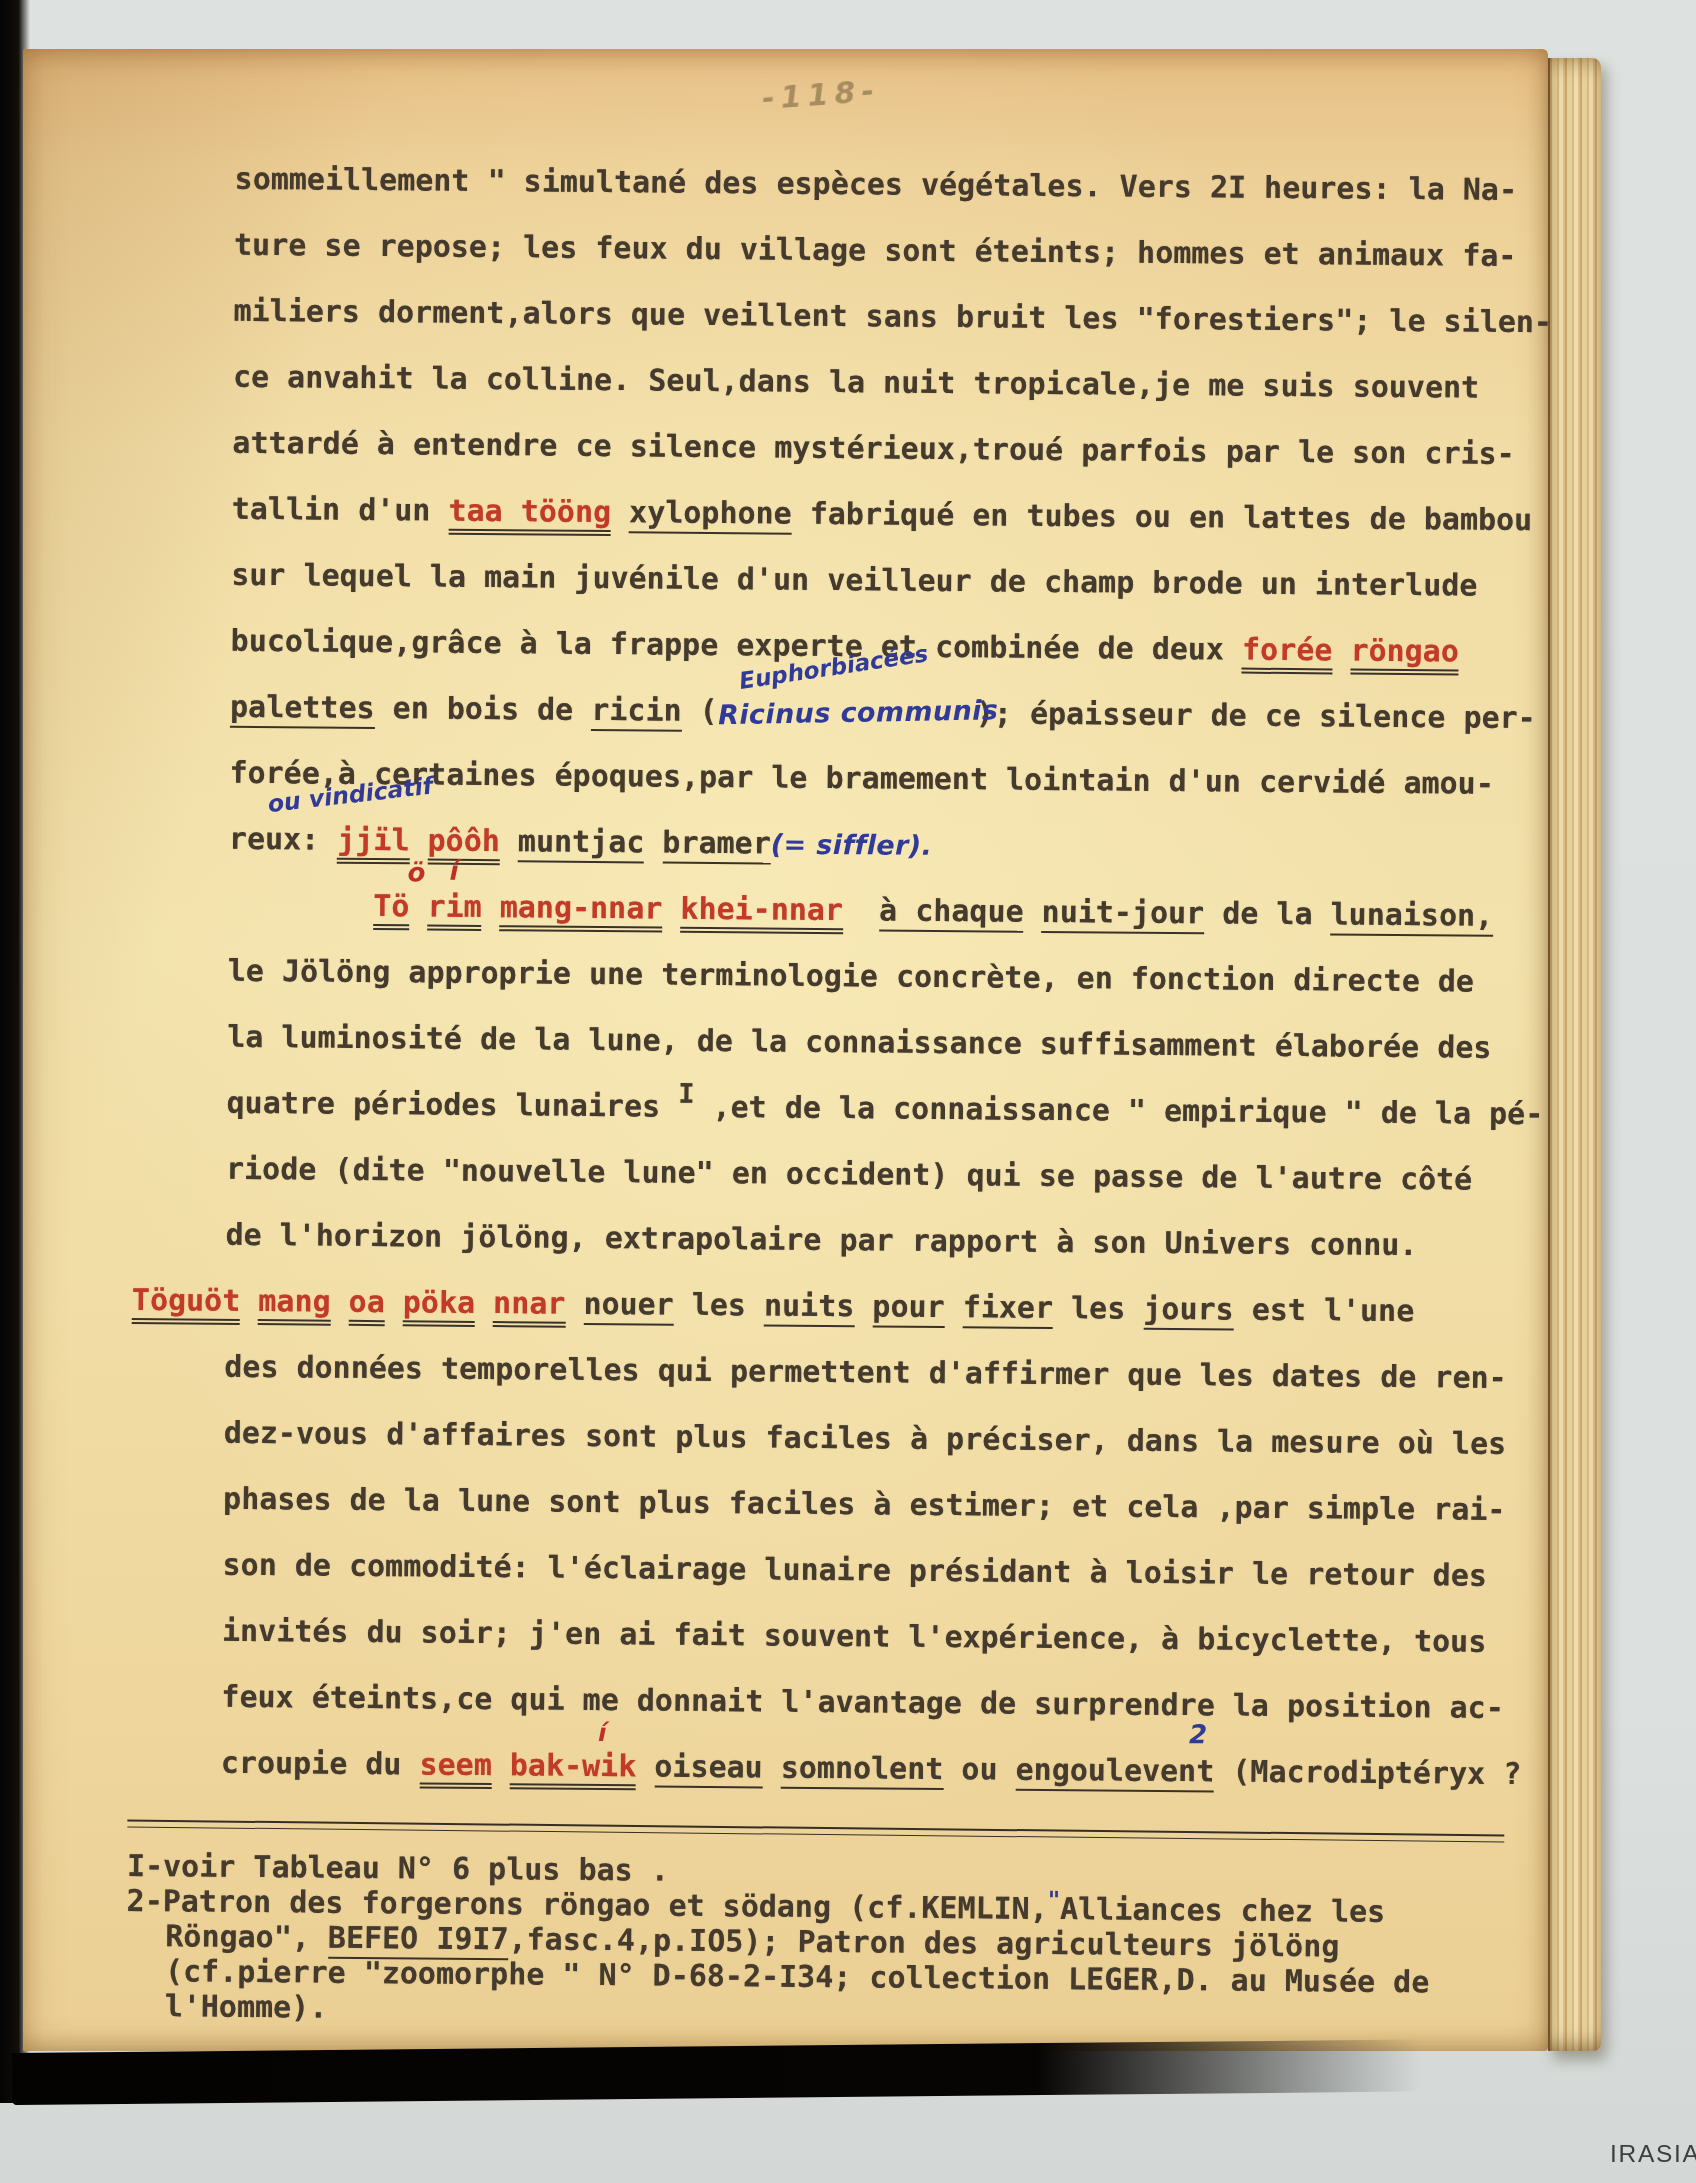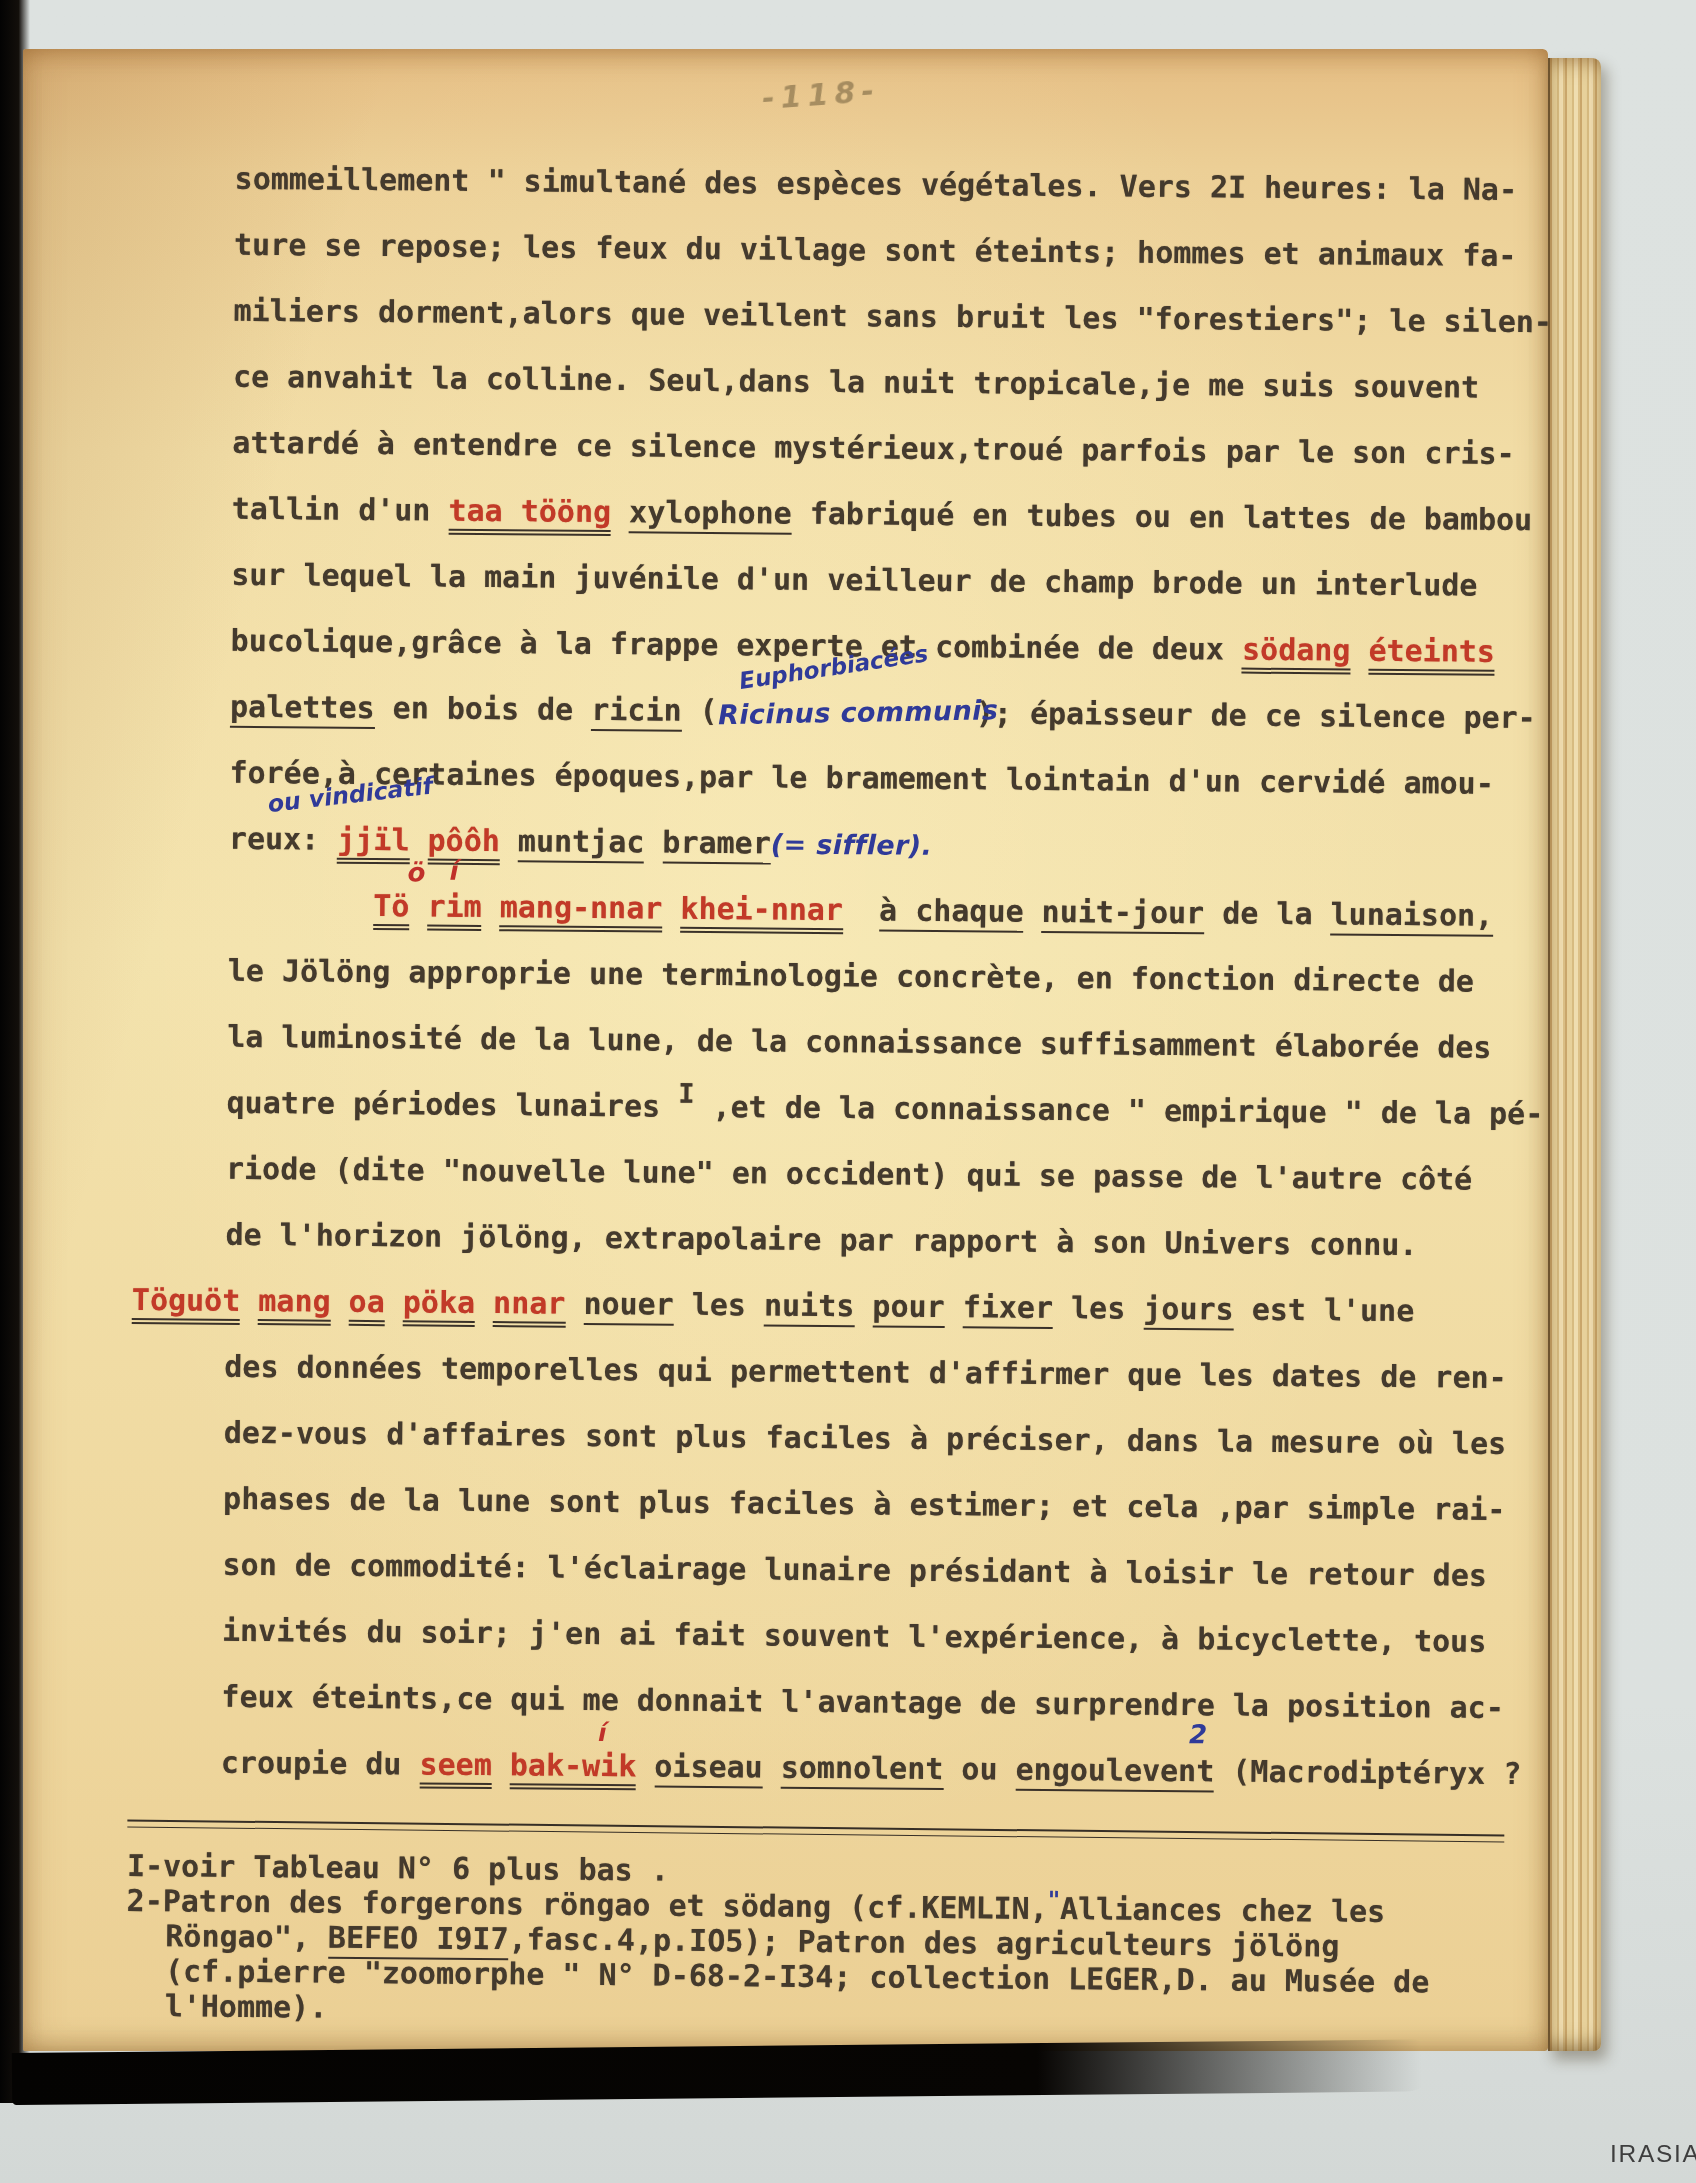--- a/index.html
+++ b/index.html
@@ -104,21 +104,21 @@
 
   <div class="textblock">
     <div id="body-lines">
         <div class="line" style="padding-left: 93px;"><span class="seg-n">sommeillement " simultané des espèces végétales. Vers 2I heures: la Na-</span></div>
         <div class="line" style="padding-left: 93px;"><span class="seg-n">ture se repose; les feux du village sont éteints; hommes et animaux fa-</span></div>
         <div class="line" style="padding-left: 93px;"><span class="seg-n">miliers dorment,alors que veillent sans bruit les "forestiers"; le silen-</span></div>
         <div class="line" style="padding-left: 93px;"><span class="seg-n">ce anvahit la colline. Seul,dans la nuit tropicale,je me suis souvent</span></div>
         <div class="line" style="padding-left: 93px;"><span class="seg-n">attardé à entendre ce silence mystérieux,troué parfois par le son cris-</span></div>
         <div class="line" style="padding-left: 93px;"><span class="seg-n">tallin d'un </span><span class="seg-r">taa tööng</span><span class="seg-n"> </span><span class="seg-u">xylophone</span><span class="seg-n"> fabriqué en tubes ou en lattes de bambou</span></div>
         <div class="line" style="padding-left: 93px;"><span class="seg-n">sur lequel la main juvénile d'un veilleur de champ brode un interlude</span></div>
-        <div class="line" style="padding-left: 93px;"><span class="seg-n">bucolique,grâce à la frappe experte et combinée de deux </span><span class="seg-r">södang</span><span class="seg-n"> </span><span class="seg-r">éteints</span></div>
+        <div class="line" style="padding-left: 93px;"><span class="seg-n">bucolique,grâce à la frappe experte et combinée de deux </span><span class="seg-r">forée</span><span class="seg-n"> </span><span class="seg-r">röngao</span></div>
         <div class="line" style="padding-left: 93px;"><span class="seg-u">palettes</span><span class="seg-n"> en bois de </span><span class="seg-u">ricin</span><span class="seg-n"> (</span><span class="seg-hb hbox" style="width: 240px;">Ricinus communis</span><span class="seg-n"> ); épaisseur de ce silence per-</span><span class="fl fl-blue" style="left: 601px; top: -23px; font-size: 23px; transform: rotate(-9deg);">Euphorbiacées</span></div>
         <div class="line" style="padding-left: 93px;"><span class="seg-n">forée,à certaines époques,par le bramement lointain d'un cervidé amou-</span></div>
         <div class="line" style="padding-left: 93px;"><span class="seg-n">reux: </span><span class="seg-r">jjïl</span><span class="seg-n"> </span><span class="seg-r">pôôh</span><span class="seg-n"> </span><span class="seg-u">muntjac</span><span class="seg-n"> </span><span class="seg-u">bramer</span><span class="seg-hb">(= siffler).</span><span class="fl fl-blue" style="left: 131px; top: -23px; font-size: 23.6px; transform: rotate(-7deg);">ou vindicatif</span></div>
         <div class="line" style="padding-left: 238px;"><span class="seg-r">Tö</span><span class="seg-n"> </span><span class="seg-r">rim</span><span class="seg-n"> </span><span class="seg-r">mang-nnar</span><span class="seg-n"> </span><span class="seg-r">khei-nnar</span><span class="seg-n">  </span><span class="seg-u">à chaque</span><span class="seg-n"> </span><span class="seg-u">nuit-jour</span><span class="seg-n"> de la </span><span class="seg-u">lunaison,</span><span class="fl fl-red" style="left: 272px; top: -14px; font-size: 26px;">ö</span><span class="fl fl-red" style="left: 314px; top: -15.7px; font-size: 26px;">í</span></div>
         <div class="line" style="padding-left: 93px;"><span class="seg-n">le Jölöng approprie une terminologie concrète, en fonction directe de</span></div>
         <div class="line" style="padding-left: 93px;"><span class="seg-n">la luminosité de la lune, de la connaissance suffisamment élaborée des</span></div>
         <div class="line" style="padding-left: 93px;"><span class="seg-n">quatre périodes lunaires </span><span class="seg-ks">I</span><span class="seg-n"> ,et de la connaissance " empirique " de la pé-</span></div>
         <div class="line" style="padding-left: 93px;"><span class="seg-n">riode (dite "nouvelle lune" en occident) qui se passe de l'autre côté</span></div>
         <div class="line" style="padding-left: 93px;"><span class="seg-n">de l'horizon jölöng, extrapolaire par rapport à son Univers connu.</span></div>
         <div class="line" style="padding-left: 0px;"><span class="seg-r">Töguöt</span><span class="seg-n"> </span><span class="seg-r">mang</span><span class="seg-n"> </span><span class="seg-r">oa</span><span class="seg-n"> </span><span class="seg-r">pöka</span><span class="seg-n"> </span><span class="seg-r">nnar</span><span class="seg-n"> </span><span class="seg-u">nouer</span><span class="seg-n"> les </span><span class="seg-u">nuits</span><span class="seg-n"> </span><span class="seg-u">pour</span><span class="seg-n"> </span><span class="seg-u">fixer</span><span class="seg-n"> les </span><span class="seg-u">jours</span><span class="seg-n"> est l'une</span></div>

